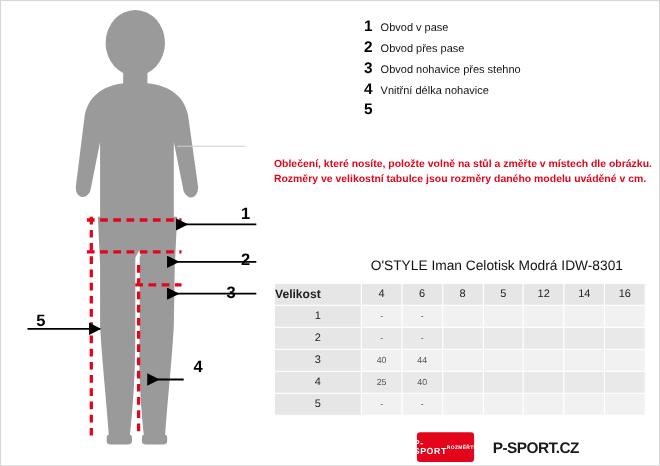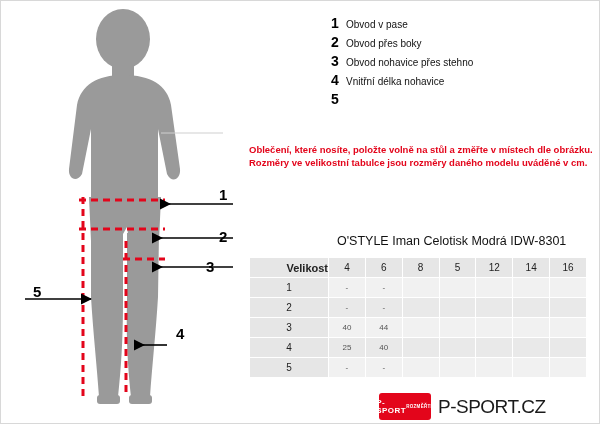--- a/index.html
+++ b/index.html
@@ -108,21 +108,21 @@
   }
   #size-table thead th {
     background: #e6e6e6;
     font-weight: normal;
     font-size: 10px;
     color: #222;
   }
   #size-table thead th.corner {
     font-weight: bold;
     font-size: 11px;
-    text-align: right;
+    text-align: left;
   }
   #size-table tbody td.rowhead {
     background: #e6e6e6;
     font-size: 10px;
     color: #222;
   }
   #size-table tbody td.cell {
     background: #f1f1f1;
     font-size: 8px;
     color: #555;
@@ -159,23 +159,23 @@
     font-weight: bold;
     letter-spacing: 0.5px;
   }
   #logo-badge .b2 {
     font-size: 4.5px;
     font-weight: bold;
     letter-spacing: 0.3px;
     margin-top: 2px;
   }
   #logo-text {
-    margin-left: 7px;
-    font-size: 19px;
-    font-weight: normal;
+    margin-left: 17px;
+    font-size: 14px;
+    font-weight: bold;
     color: #1a1a1a;
     letter-spacing: -0.5px;
   }
 </style>
 </head>
 <body>
 
 <div id="page">
 
   <div id="figure-panel">
@@ -258,21 +258,21 @@
     <div class="meas-label" style="left:32px; top:283px;">5</div>
   </div>
 
   <div id="legend">
     <div class="legend-row">
       <span class="legend-num">1</span>
       <span class="legend-text">Obvod v pase</span>
     </div>
     <div class="legend-row">
       <span class="legend-num">2</span>
-      <span class="legend-text">Obvod přes boky</span>
+      <span class="legend-text">Obvod přes pase</span>
     </div>
     <div class="legend-row">
       <span class="legend-num">3</span>
       <span class="legend-text">Obvod nohavice přes stehno</span>
     </div>
     <div class="legend-row">
       <span class="legend-num">4</span>
       <span class="legend-text">Vnitřní délka nohavice</span>
     </div>
     <div class="legend-row">

